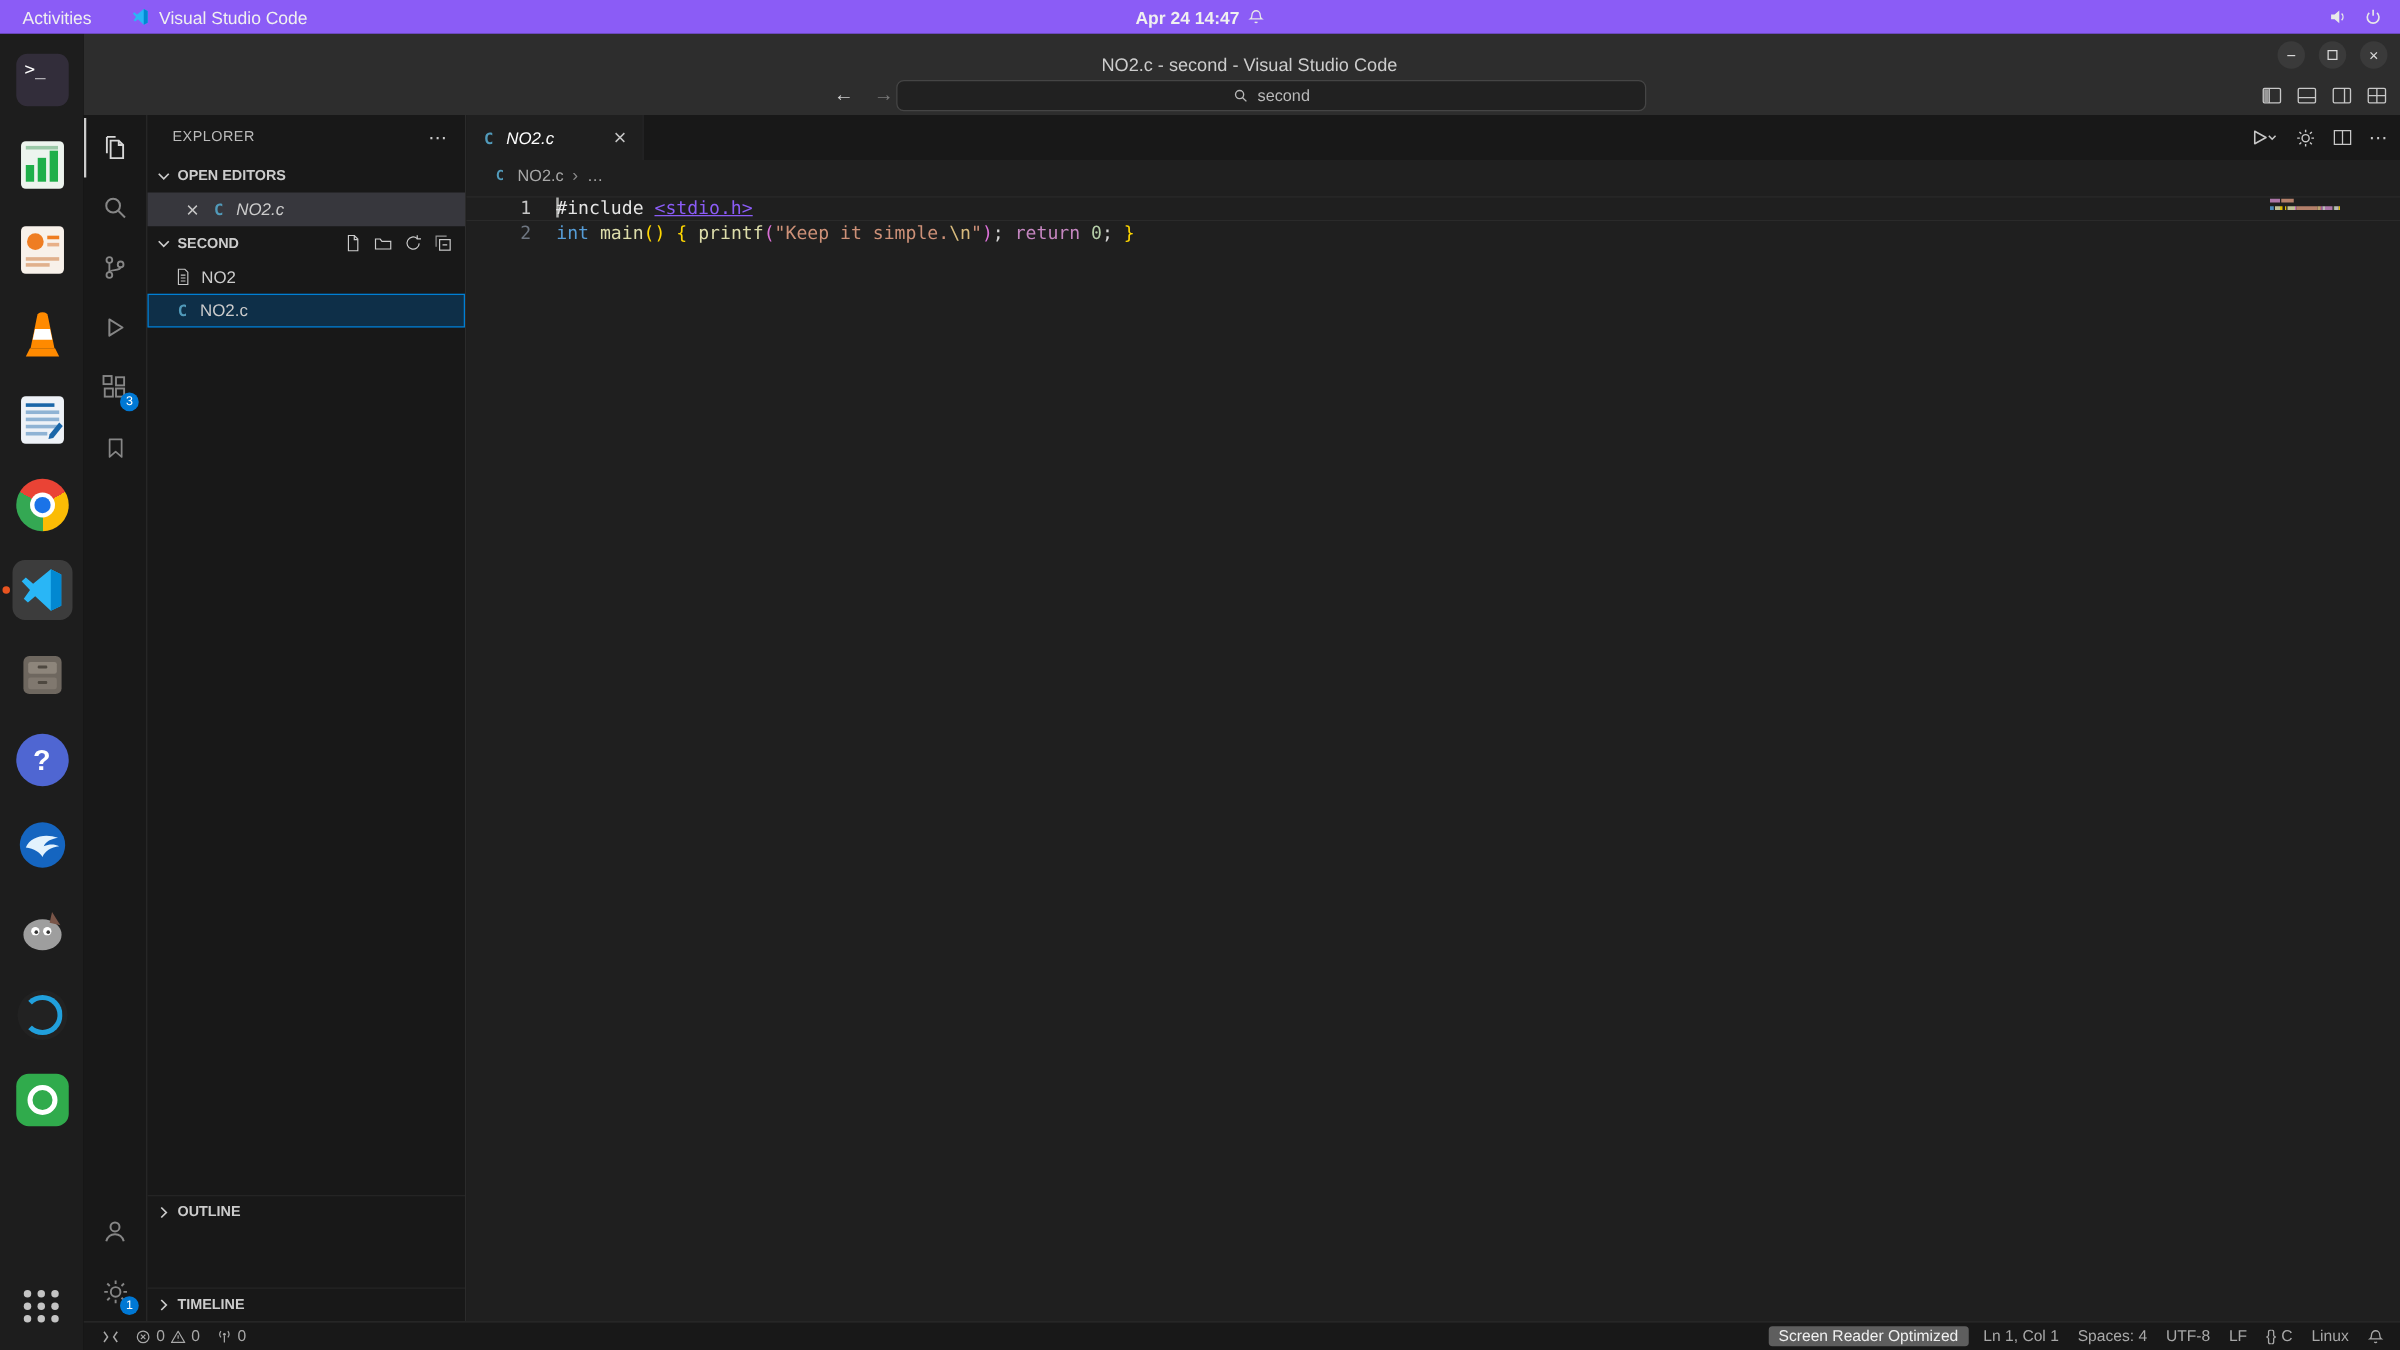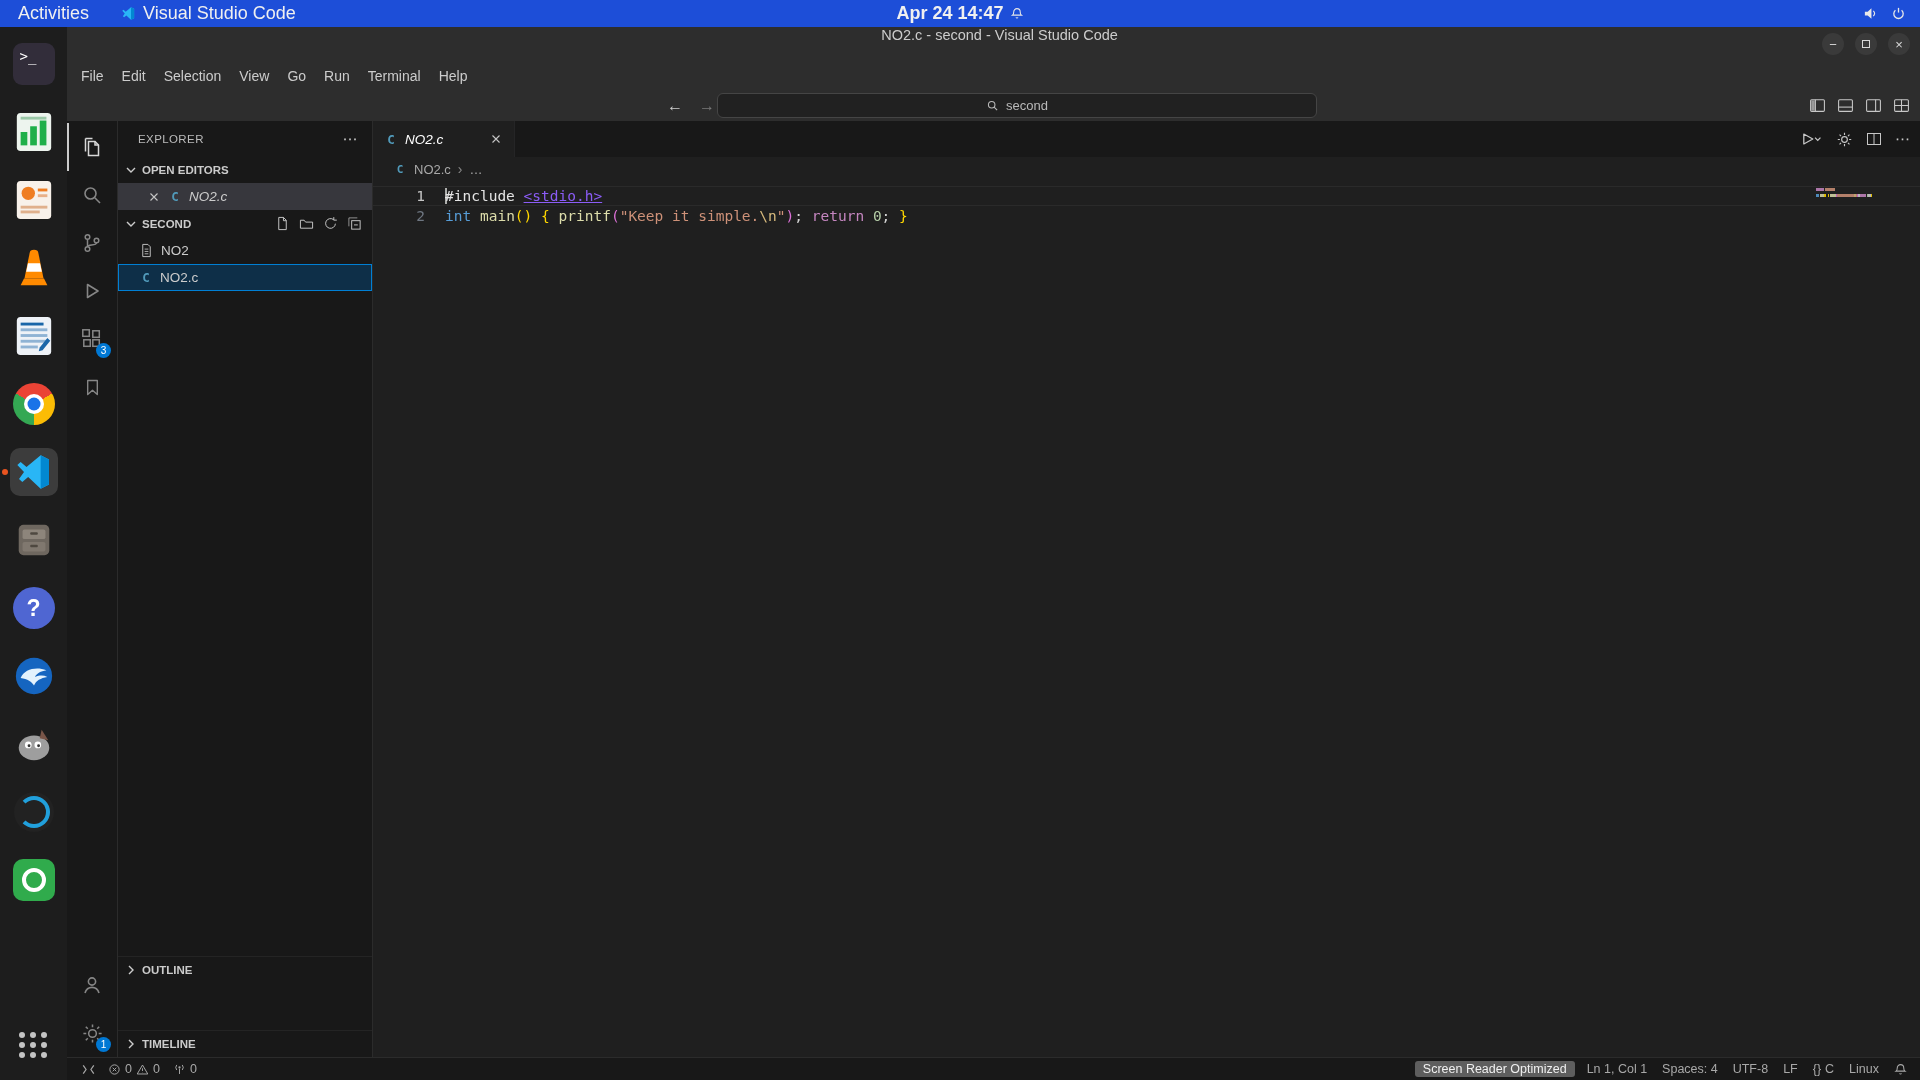--- a/index.html
+++ b/index.html
@@ -1,21 +1,21 @@
 <!DOCTYPE html>
 <html><head>
 <meta charset="utf-8">
 <style>
   * { margin:0; padding:0; box-sizing:border-box; }
   html,body { width:1920px; height:1080px; overflow:hidden; background:#000; }
   body { font-family:"Liberation Sans", sans-serif; color:#ccc; }
   .screen { width:1920px; height:1080px; display:flex; flex-direction:column; }
 
   
-  .gnome-topbar { height:27px; background:#1d4ed8; display:flex; align-items:center; color:#f0f0f0; font-size:18px; position:relative; flex-shrink:0; }
+  .gnome-topbar { height:27px; background:#8b5cf6; display:flex; align-items:center; color:#f0f0f0; font-size:14px; position:relative; flex-shrink:0; }
   .activities { padding:0 18px; height:100%; display:flex; align-items:center; }
   .topbar-app { display:flex; align-items:center; gap:7px; padding:0 14px; }
   .topbar-clock { position:absolute; left:50%; transform:translateX(-50%); display:flex; align-items:center; gap:7px; font-weight:600; }
   .topbar-right { margin-left:auto; display:flex; align-items:center; gap:13px; padding-right:14px; }
   .topbar-right svg, .topbar-clock svg { display:block; }
 
   .main-row { flex:1; display:flex; min-height:0; }
 
   
   .dock { width:67px; background:#1d1d1d; display:flex; flex-direction:column; align-items:center; padding-top:13px; gap:20px; flex-shrink:0; }
@@ -30,21 +30,21 @@
   .swirl { width:40px; height:40px; border-radius:50%; background:#222; position:relative; }
   .swirl::before { content:""; position:absolute; inset:4px; border-radius:50%; border:4px solid #21a0dc; border-left-color:transparent; }
   .appcenter { width:42px; height:42px; border-radius:10px; background:#30ab4c; display:flex; align-items:center; justify-content:center; }
   .appcenter::after { content:""; width:16px; height:16px; border:4px solid #fff; border-radius:50%; }
   .show-apps { margin-top:auto; margin-bottom:22px; display:grid; grid-template-columns:repeat(3,7px); gap:4px; }
   .show-apps i { width:6px; height:6px; background:#c4c4c4; border-radius:50%; }
 
   
   .vscode { flex:1; display:flex; flex-direction:column; min-width:0; background:#1f1f1f; }
   .chrome-top { background:#2d2d2d; flex-shrink:0; }
-  .titlebar { height:34px; display:flex; align-items:flex-start; justify-content:center; position:relative; font-size:14.5px; color:#cccccc;margin-left:12px; }
+  .titlebar { height:34px; display:flex; align-items:flex-end; justify-content:center; position:relative; font-size:14.5px; color:#cccccc;margin-left:12px; }
   .window-controls { position:absolute; right:10px; top:6px; display:flex; gap:11px; }
   .wc { width:22px; height:22px; border-radius:50%; background:#3a3a3a; color:#d9d9d9; display:flex; align-items:center; justify-content:center; font-size:13px; }
   .wc .sq { width:8px; height:8px; border:1.2px solid #d9d9d9; display:block; }
   .menubar { height:29px; display:flex; align-items:center; padding-left:5px; font-size:14px; color:#cccccc; }
   .menu-item { padding:3px 9px; border-radius:5px; }
   .navrow { height:31px; position:relative; }
   .nav-arrows { position:absolute; left:600px; top:0; height:31px; display:flex; align-items:center; gap:16px; font-size:16px; color:#cfcfcf; }
   .nav-arrows .fwd { color:#7a7a7a; }
   .command-center { position:absolute; left:650px; top:3px; width:600px; height:25px; background:#212121; border:1px solid #454545; border-radius:6px; display:flex; align-items:center; justify-content:center; gap:7px; color:#b9b9b9; font-size:13px; }
   .layout-icons { position:absolute; right:10px; top:0; height:31px; display:flex; align-items:center; gap:11px; color:#c8c8c8; }
@@ -241,30 +241,20 @@
         <div class="titlebar">
           <span>NO2.c - second - Visual Studio Code</span>
           <div class="window-controls">
             <div class="wc">−</div>
             <div class="wc">
                 <span class="sq"></span>
               </div>
             <div class="wc">×</div>
           </div>
         </div>
-        <div class="menubar">
-            <div class="menu-item">File</div>
-            <div class="menu-item">Edit</div>
-            <div class="menu-item">Selection</div>
-            <div class="menu-item">View</div>
-            <div class="menu-item">Go</div>
-            <div class="menu-item">Run</div>
-            <div class="menu-item">Terminal</div>
-            <div class="menu-item">Help</div>
-          </div>
         <div class="navrow">
           <div class="nav-arrows">
             <span>←</span>
             <span class="fwd">→</span>
           </div>
           <div class="command-center">
             <svg width="13" height="13" viewBox="0 0 24 24" fill="none" stroke="#b9b9b9" stroke-width="2">
                 <circle cx="10.5" cy="10.5" r="6"></circle>
                 <path d="M15 15l5.5 5.5"></path>
               </svg>

